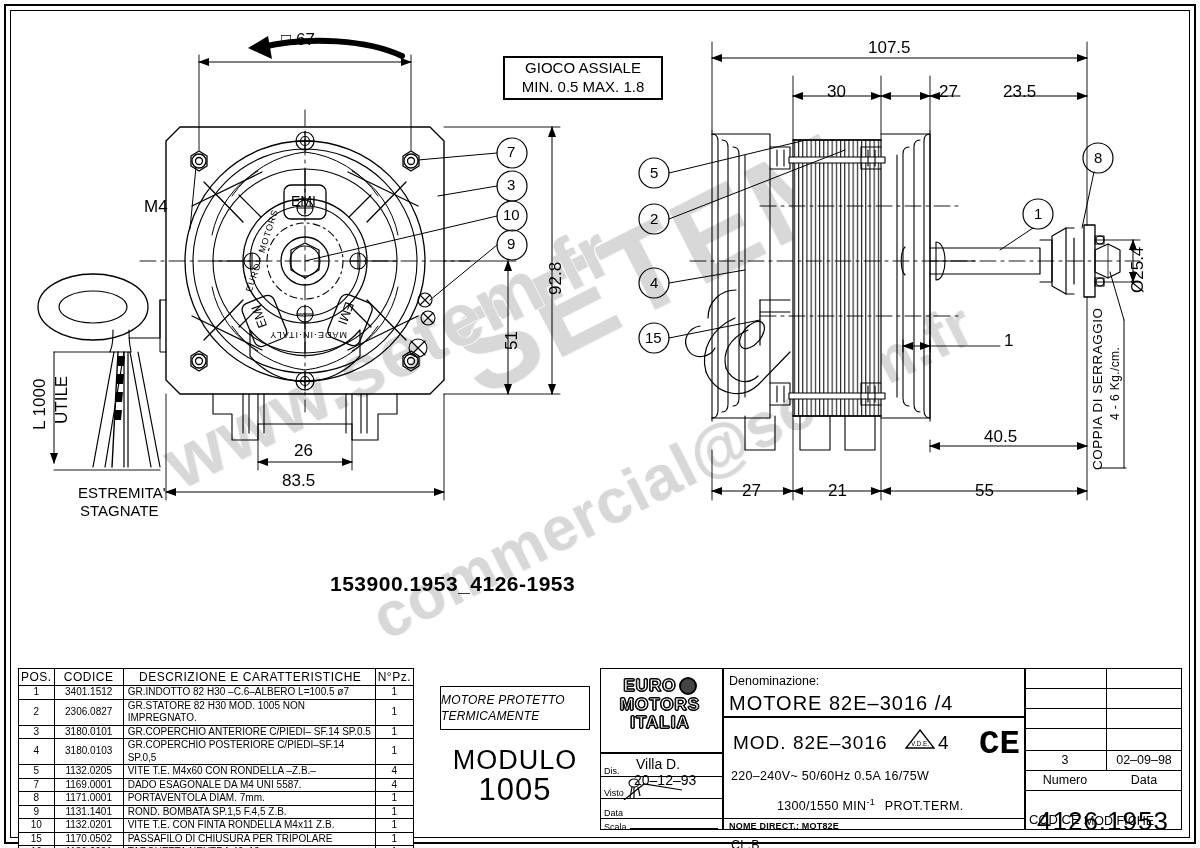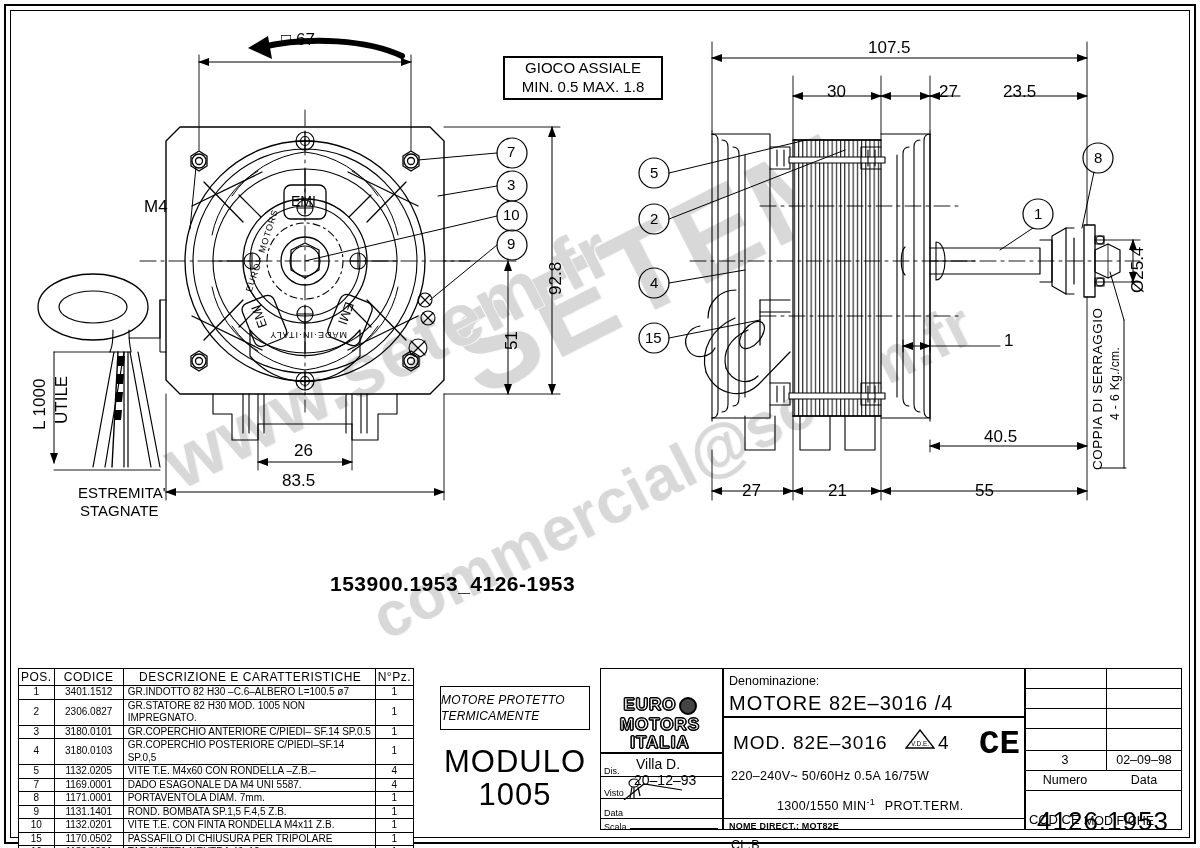--- a/index.html
+++ b/index.html
@@ -58,30 +58,30 @@
   .c-des{width:245px;text-align:left !important;padding-left:4px !important;
      font-size:9.3px;}
   .c-npz{width:26px;}
 
   
   .protetto{position:absolute;left:440px;top:686px;width:150px;height:44px;
      border:1.5px solid #000;background:#fff;box-sizing:border-box;
      display:flex;flex-direction:column;justify-content:center;
      font-size:12px;font-style:italic;line-height:1.35;letter-spacing:.2px;}
   .modulo{position:absolute;left:440px;top:746px;width:150px;text-align:center;}
-  .modulo .m1{font-size:31px;letter-spacing:1px;line-height:1.05;}
+  .modulo .m1{font-size:27px;letter-spacing:1px;line-height:1.05;}
   .modulo .m2{font-size:31px;letter-spacing:1px;line-height:1.05;}
 
   
   .tb{position:absolute;left:600px;top:668px;width:582px;height:162px;
       border:1.5px solid #000;box-sizing:border-box;background:#fff;}
   .tbline{position:absolute;background:#000;}
 
-  .logo{position:absolute;left:606px;top:696px;width:108px;height:80px;
-     display:flex;flex-direction:column;align-items:center;
+  .logo{position:absolute;left:606px;top:664px;width:108px;height:80px;
+     display:flex;flex-direction:column;align-items:center;justify-content:center;
      gap:1px;}
   .logoRow{font-size:17px;font-weight:bold;letter-spacing:1px;line-height:1;
      color:#fff;-webkit-text-stroke:1px #000;text-shadow:
        1px 0 0 #000,-1px 0 0 #000,0 1px 0 #000,0 -1px 0 #000;}
   .fanico{display:inline-block;width:14px;height:14px;border:2px solid #000;
      border-radius:50%;background:#444;vertical-align:middle;margin-left:2px;}
 
   .dvs{position:absolute;font-size:9px;}
   .dvsval{position:absolute;font-size:14px;}
 

